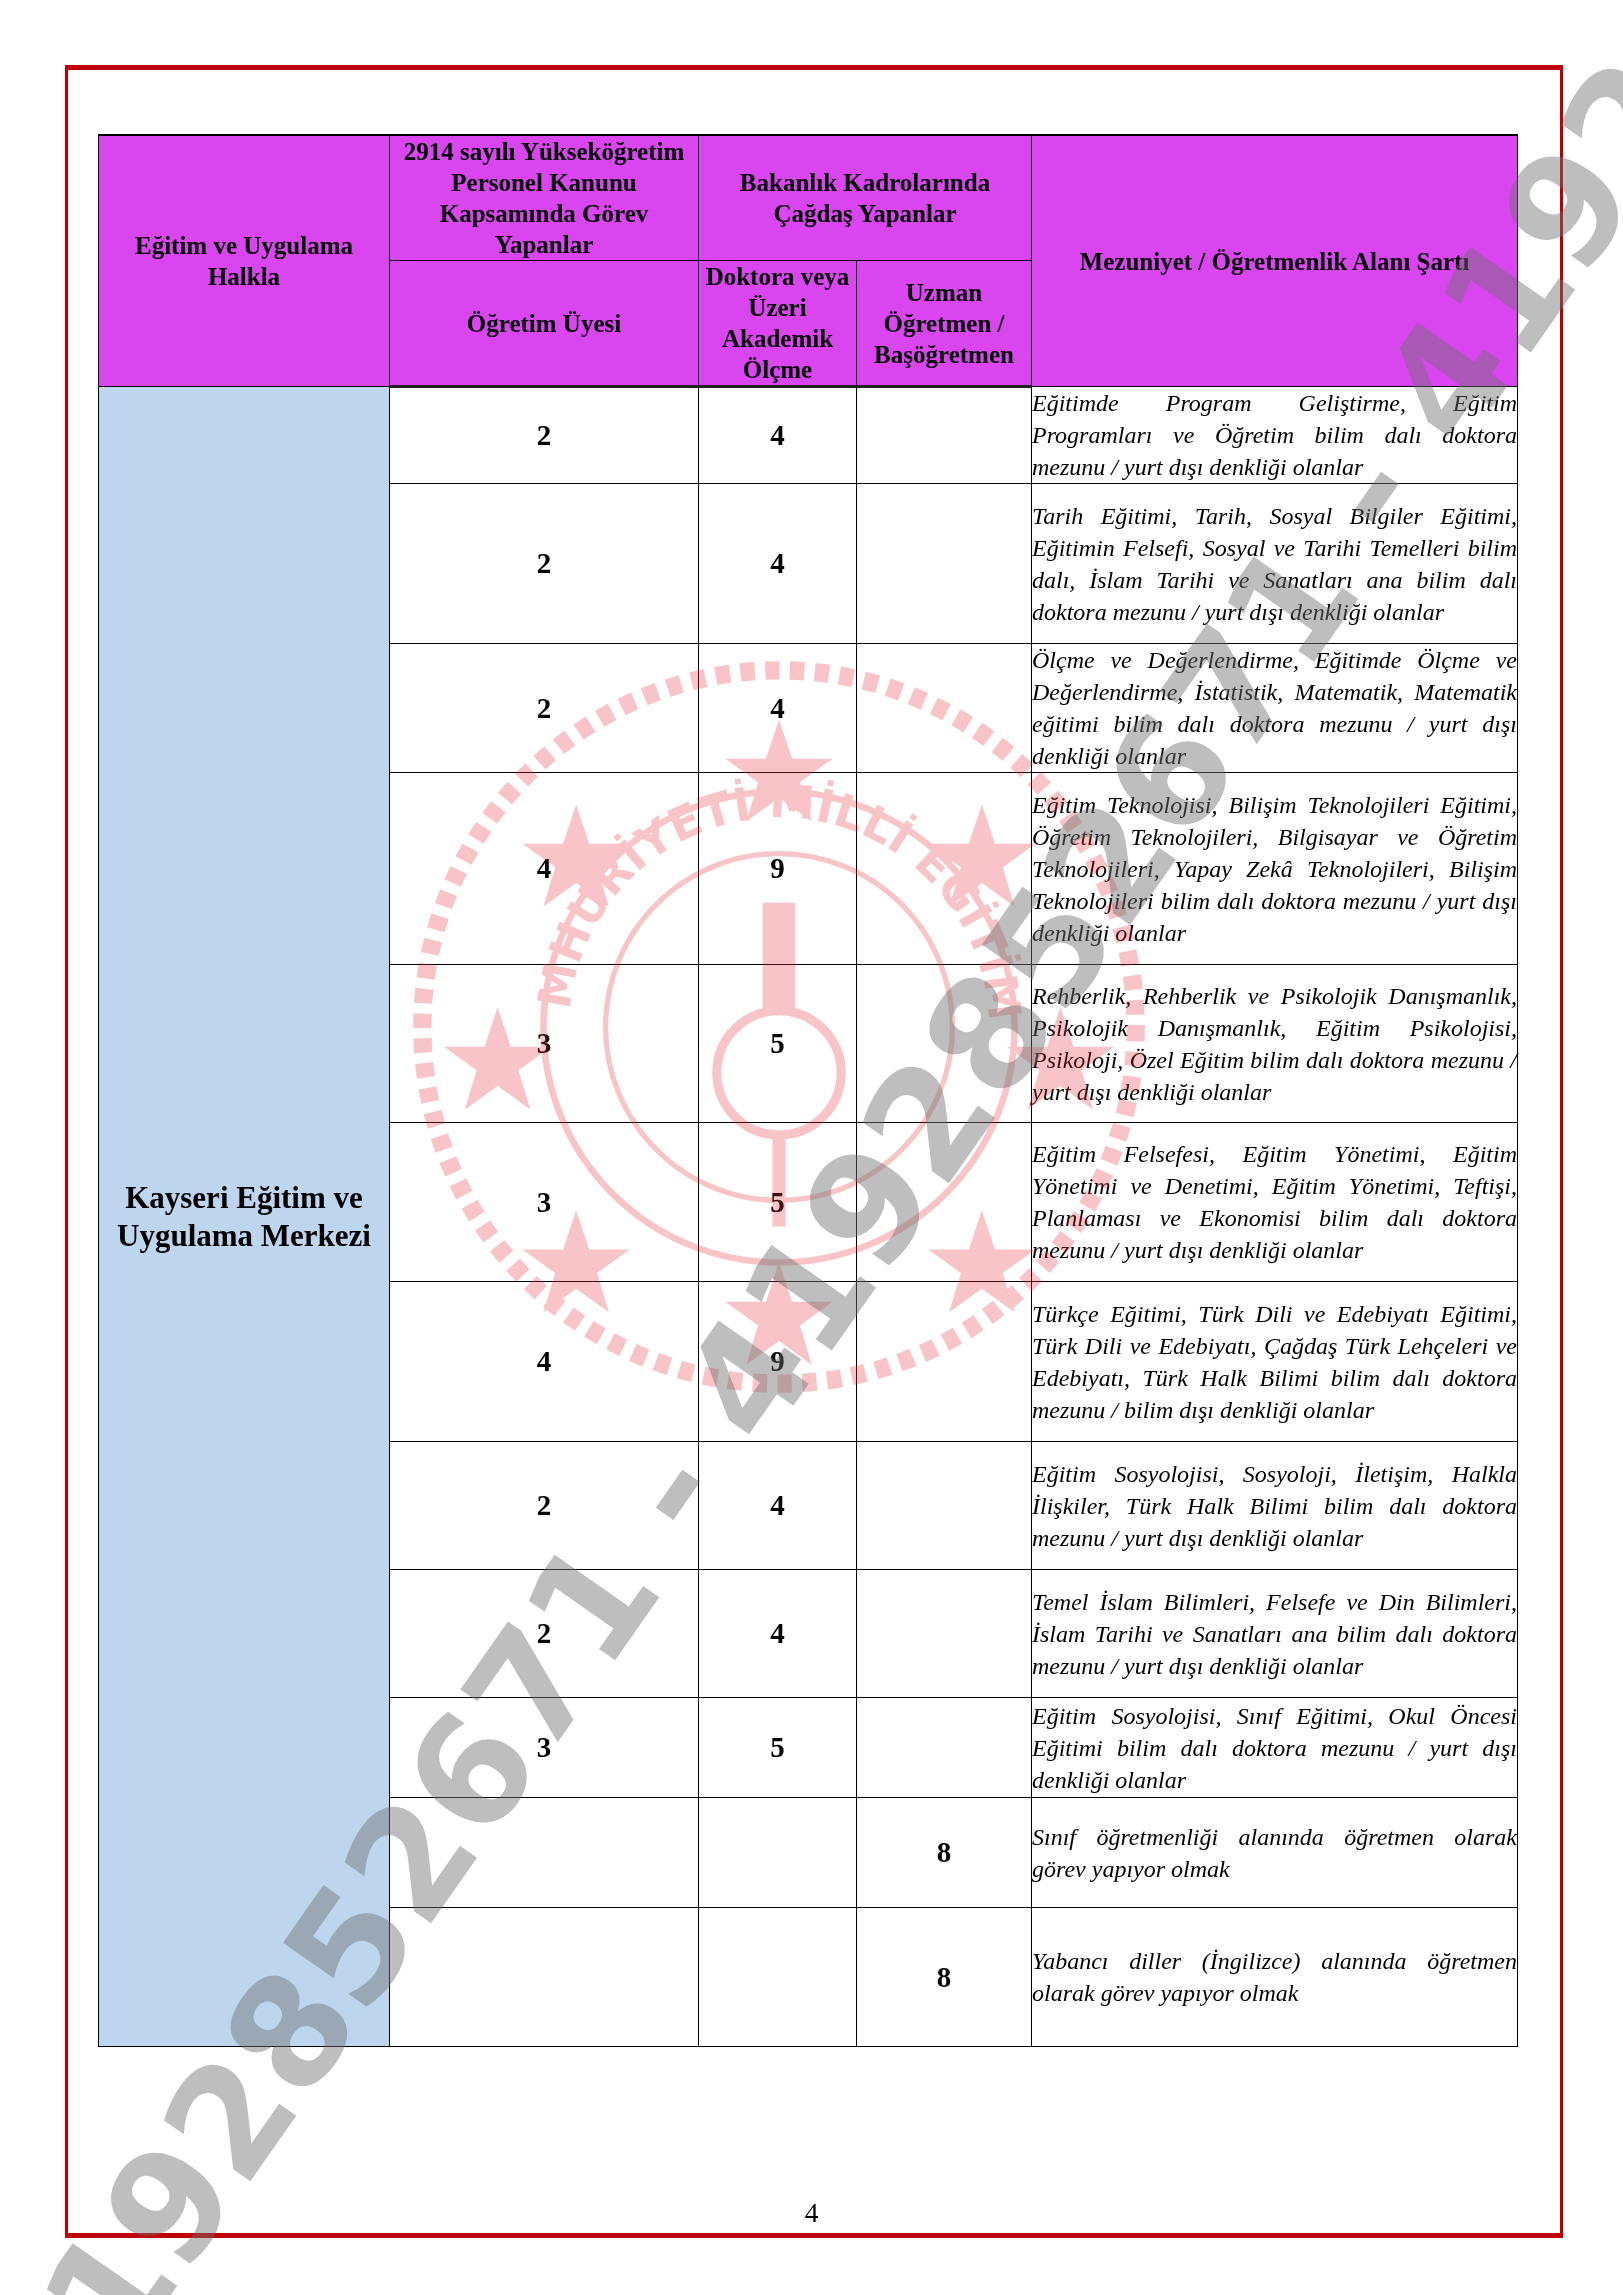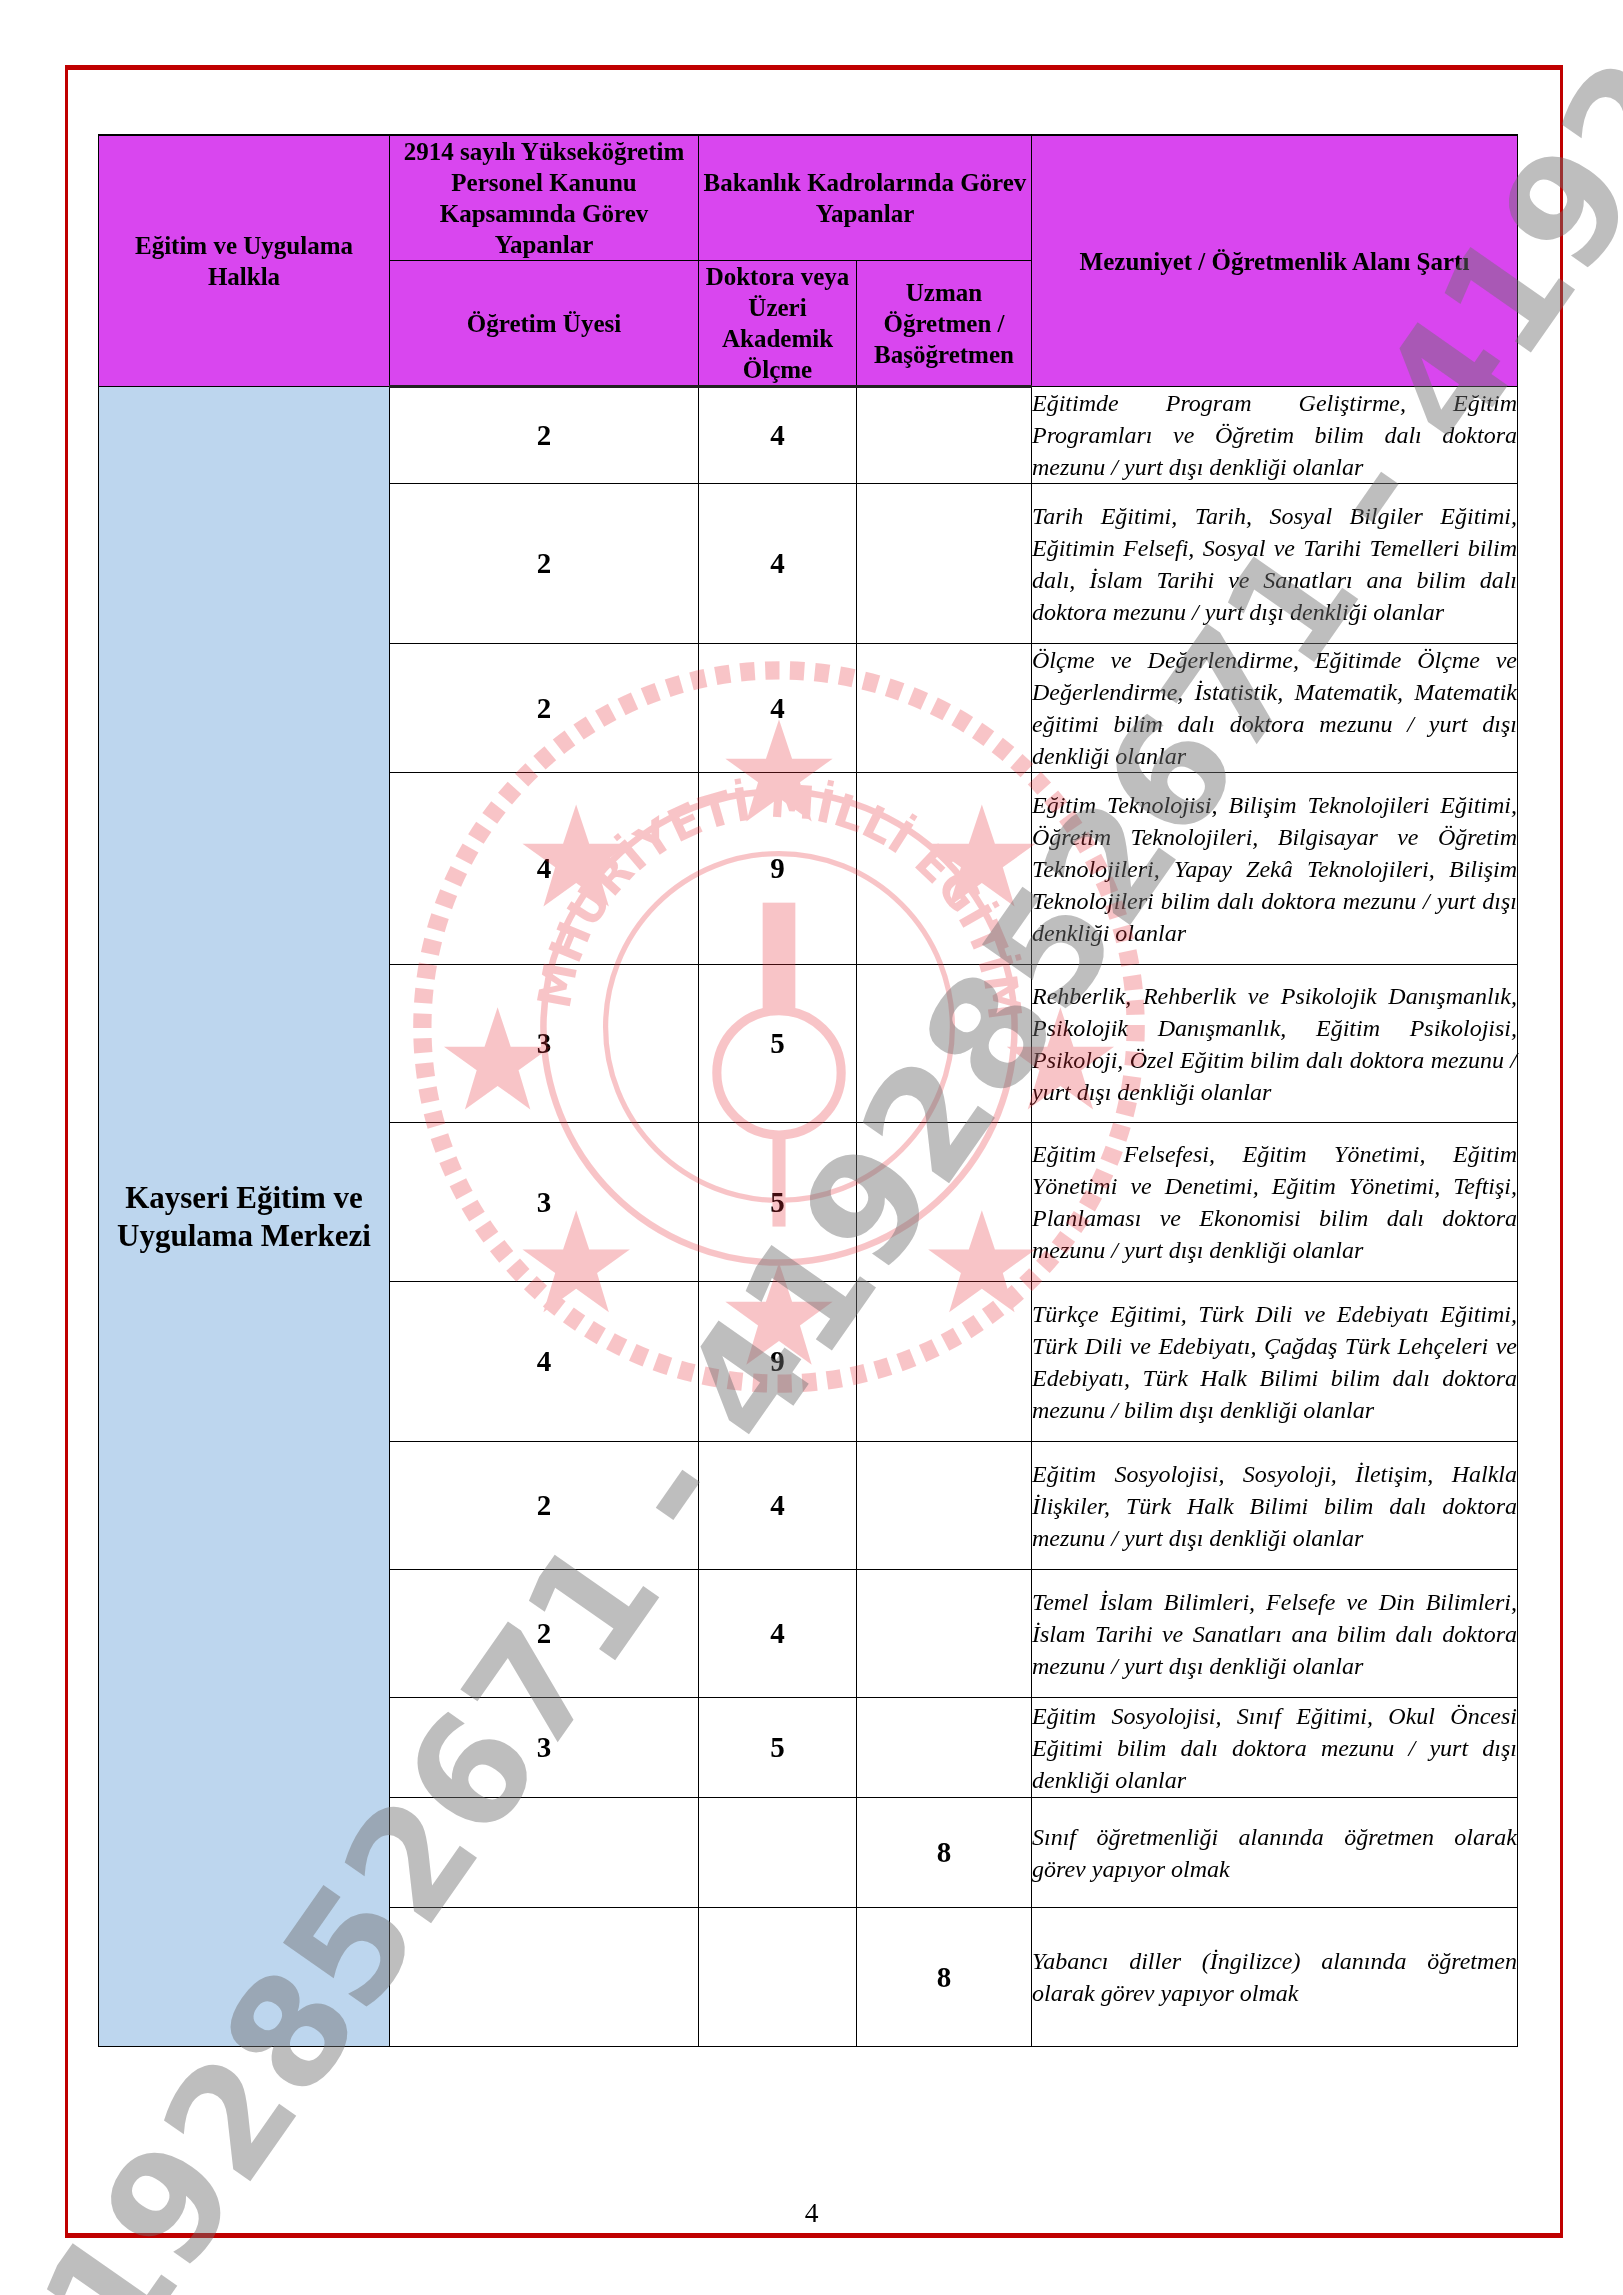--- a/index.html
+++ b/index.html
@@ -73,21 +73,21 @@
     <col class="c1">
       <col class="c2">
       <col class="c3">
       <col class="c4">
       <col class="c5">
   </colgroup>
   <thead>
     <tr>
       <th class="hdr" rowspan="2">Eğitim ve Uygulama Halkla</th>
       <th class="hdr top">2914 sayılı Yükseköğretim Personel Kanunu Kapsamında Görev Yapanlar</th>
-      <th class="hdr top" colspan="2">Bakanlık Kadrolarında Görev Yapanlar</th>
+      <th class="hdr top" colspan="2">Bakanlık Kadrolarında Çağdaş Yapanlar</th>
       <th class="hdr" rowspan="2">Mezuniyet / Öğretmenlik Alanı Şartı</th>
     </tr>
     <tr>
       <th class="hdr sub">Öğretim Üyesi</th>
       <th class="hdr sub">Doktora veya Üzeri Akademik Ölçme</th>
       <th class="hdr sub">Uzman Öğretmen / Başöğretmen</th>
     </tr>
   </thead>
   <tbody>
     <tr style="height:95px">

